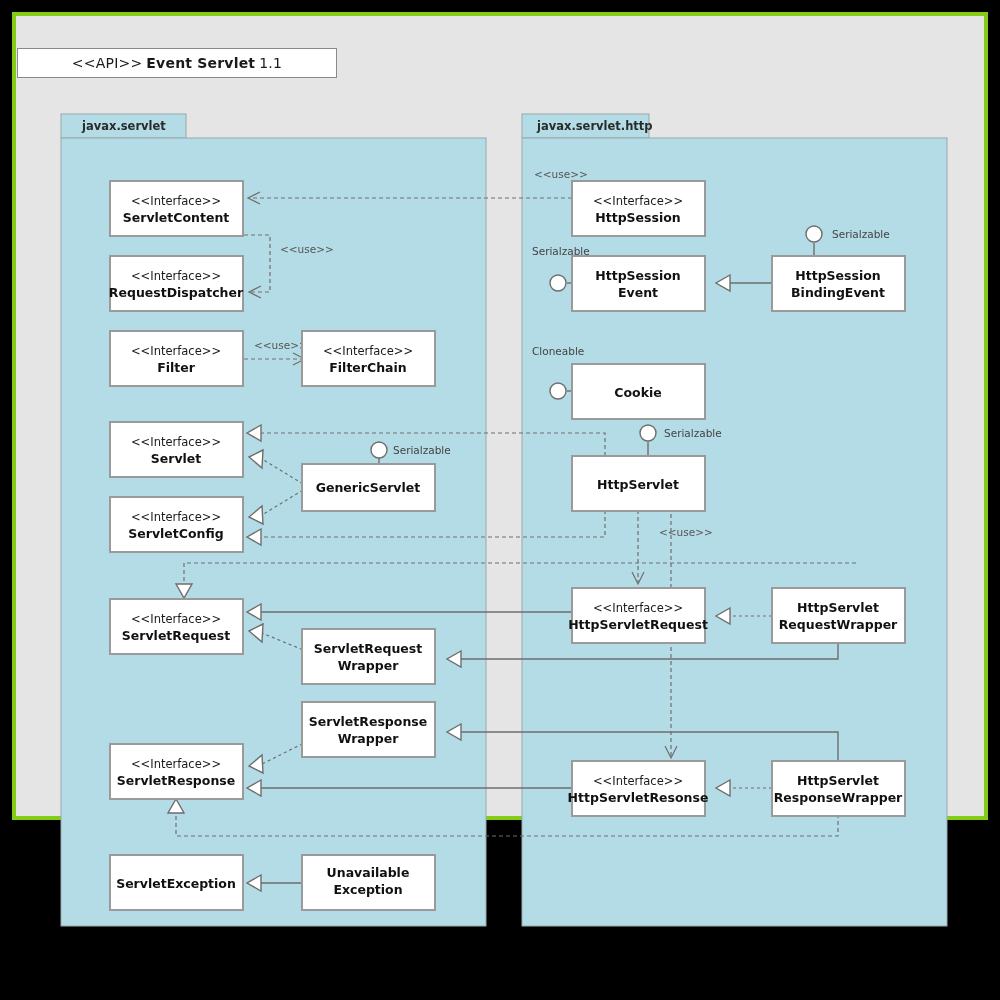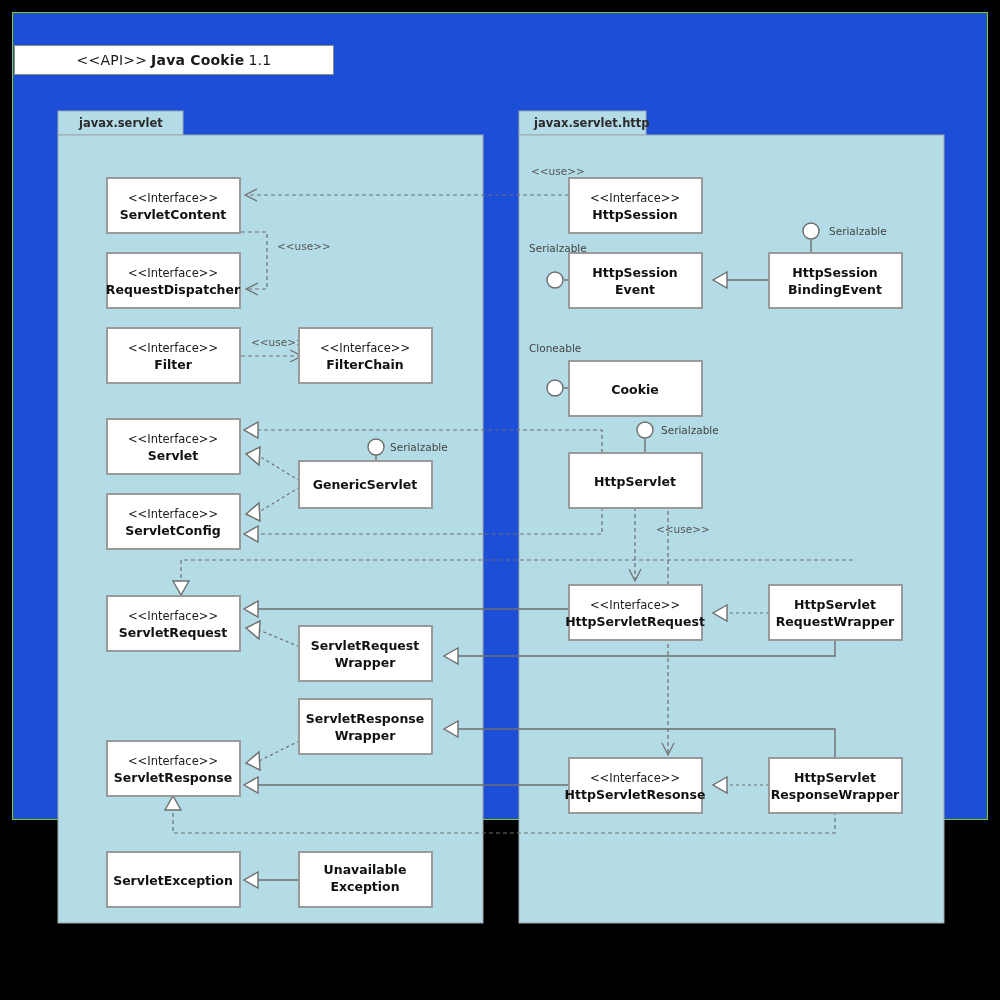--- a/index.html
+++ b/index.html
@@ -1,19 +1,19 @@
 <!DOCTYPE html>
 <html><head>
 <meta charset="utf-8">
 <style>
   html,body{margin:0;padding:0;background:#000;}
   body{width:1000px;height:1000px;overflow:hidden;
        font-family:"DejaVu Sans","Liberation Sans",sans-serif;}
   #canvas{position:absolute;left:12px;top:12px;width:976px;height:808px;
-          background:#1d4ed8;border:1px solid #84cc16;box-sizing:border-box;}
+          background:#e5e5e5;border:4px solid #84cc16;box-sizing:border-box;}
   #title-box{position:absolute;left:1px;top:32px;width:320px;height:30px;
              background:#ffffff;border:1px solid #8a8a8a;box-sizing:border-box;
              display:flex;align-items:center;justify-content:center;
              font-size:14px;color:#1a1a1a;letter-spacing:.2px;}
   #title-box .api{font-weight:400;}
   #title-box .name{font-weight:700;margin:0 4px;}
   #title-box .ver{font-weight:400;}
   svg{position:absolute;left:0;top:0;}
   .pkg-body{fill:#b4dce6;stroke:#9aa7ab;stroke-width:1;}
   .pkg-tab{fill:#b4dce6;stroke:#9aa7ab;stroke-width:1;}
@@ -30,21 +30,21 @@
   .oarrow{fill:none;stroke:#6e6e6e;stroke-width:1.2;}
   .lolli{fill:#ffffff;stroke:#6e6e6e;stroke-width:1.4;}
 </style>
 </head>
 <body>
 
 <div id="canvas">
 
   <div id="title-box">
     <span class="api">&lt;&lt;API&gt;&gt;</span>
-    <span class="name">Java Cookie</span>
+    <span class="name">Event Servlet</span>
     <span class="ver">1.1</span>
   </div>
 
   <svg width="976" height="946" viewBox="0 0 976 946">
 
     <g>
       <rect class="pkg-tab" x="45" y="98" width="125" height="24"></rect>
       <rect class="pkg-body" x="45" y="122" width="425" height="788"></rect>
       <text class="pkg-label" x="66" y="114">javax.servlet</text>
     </g>

